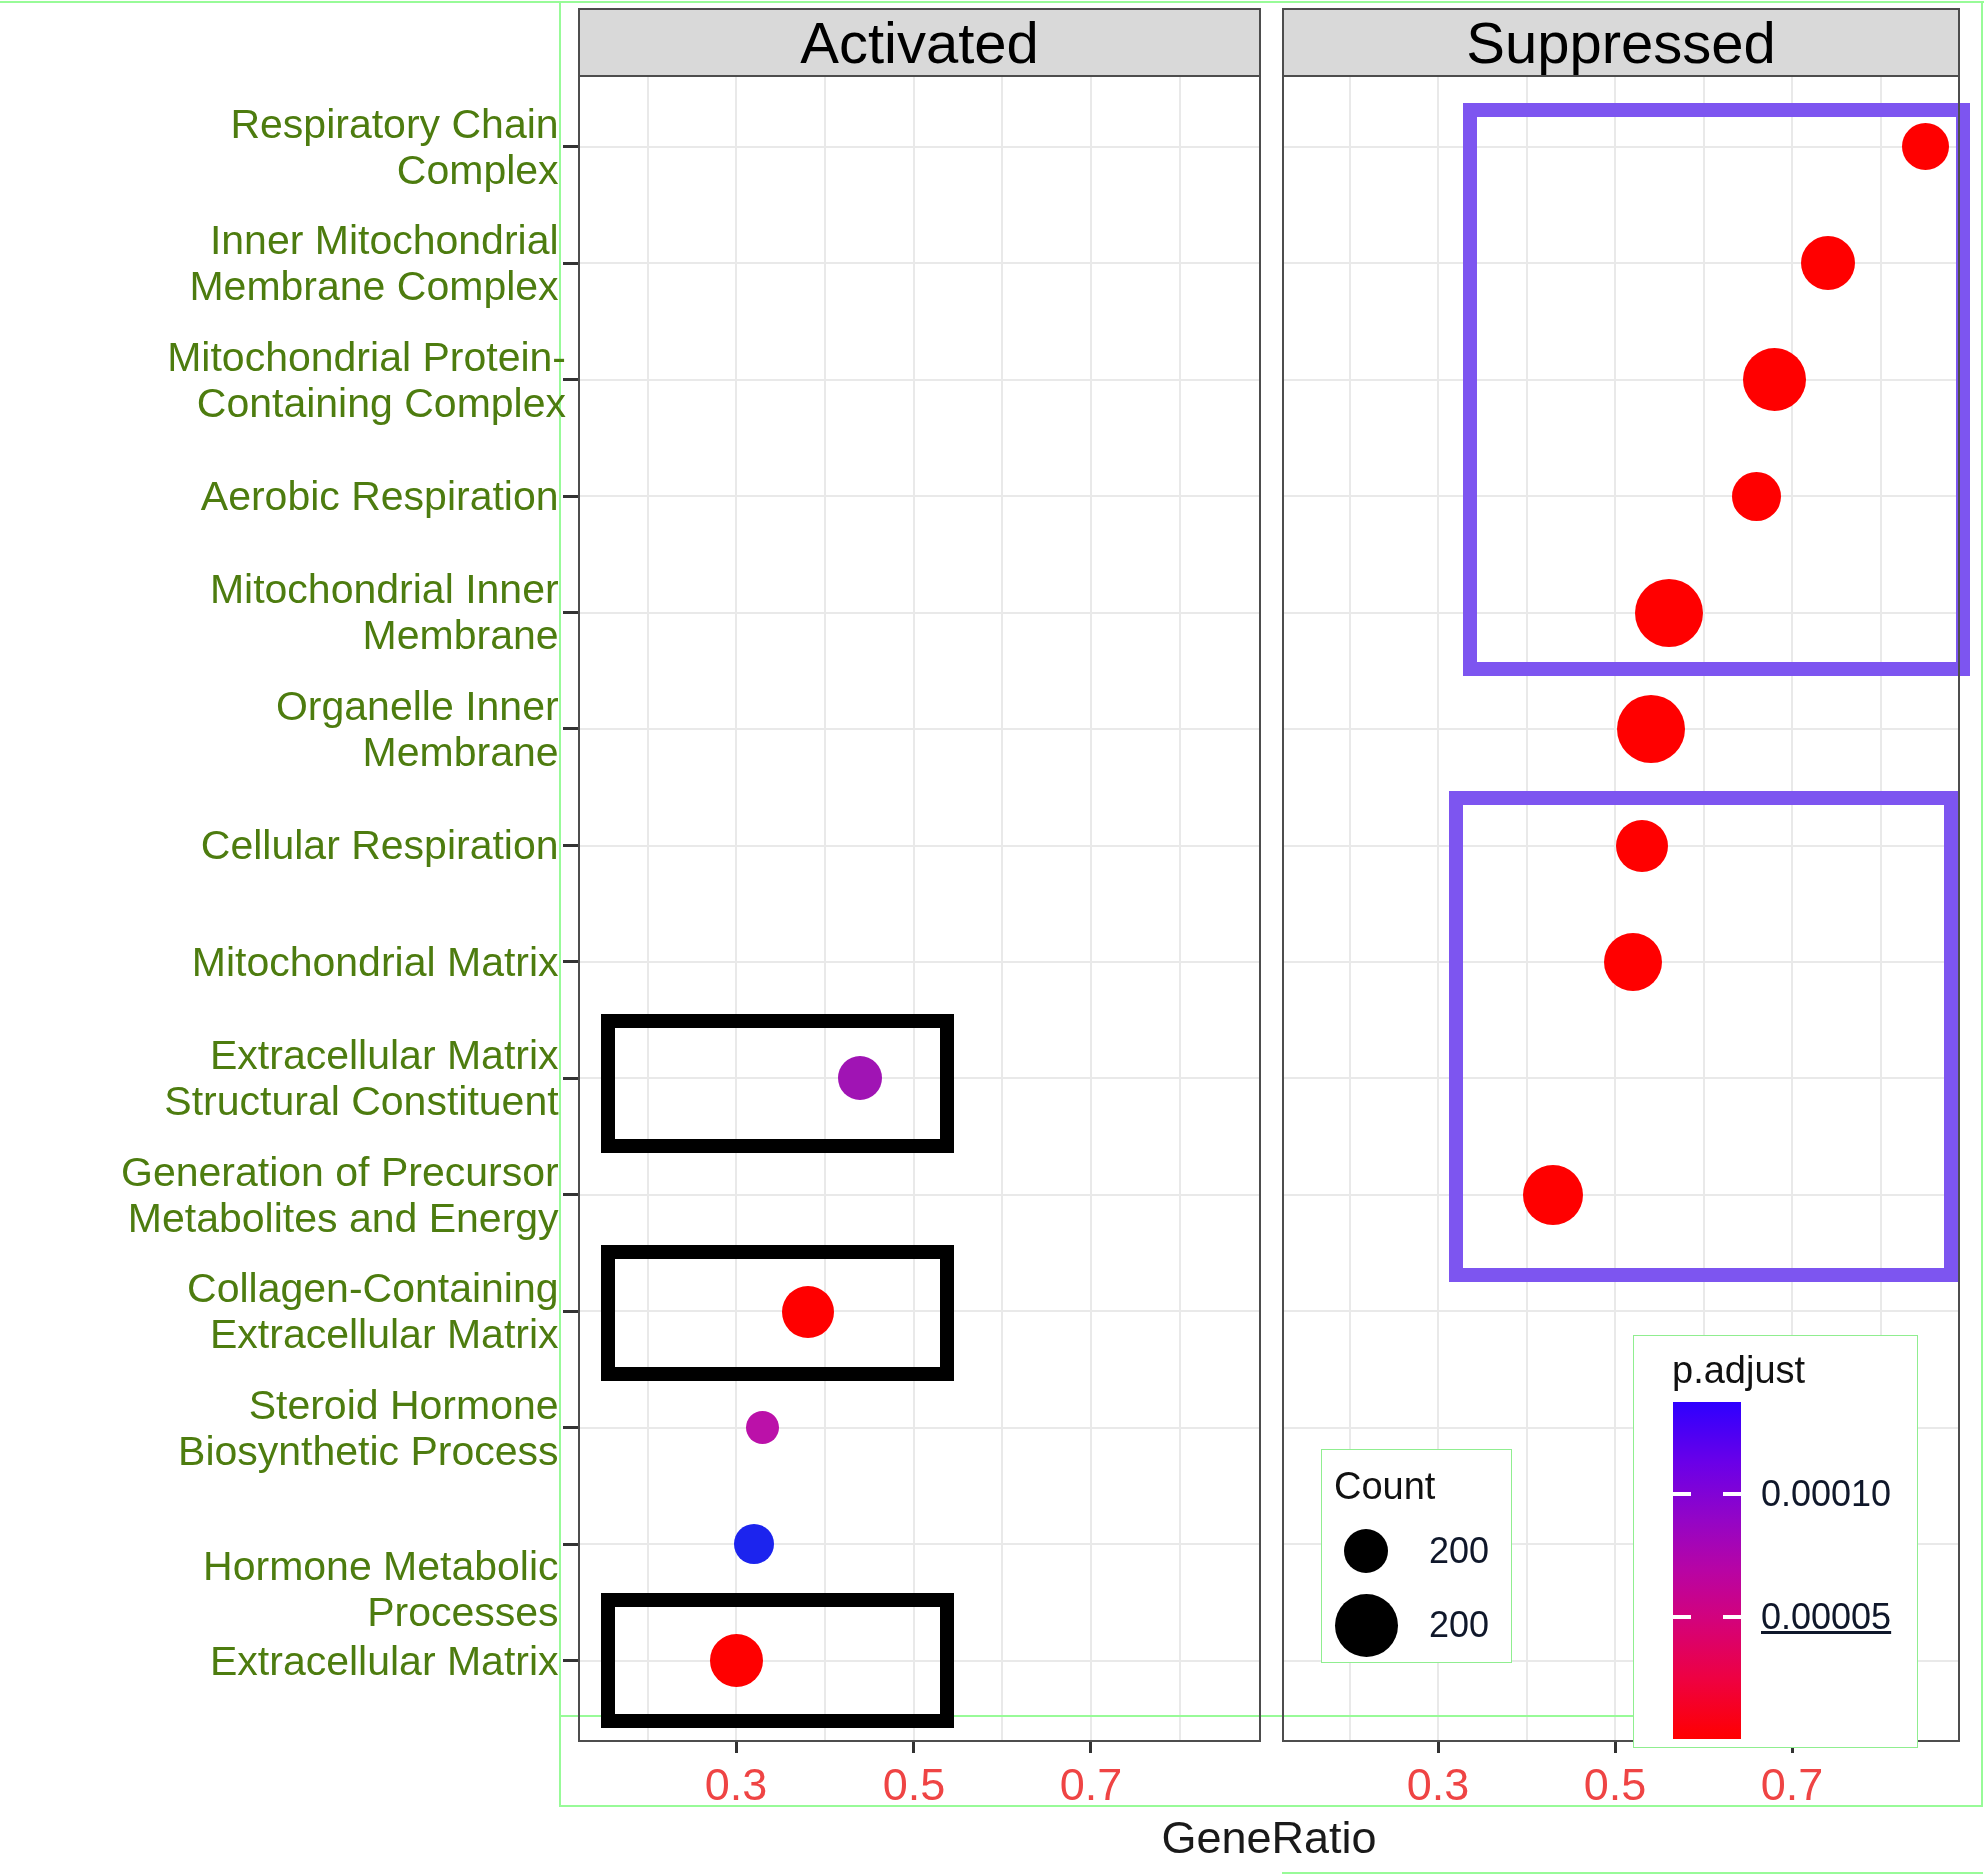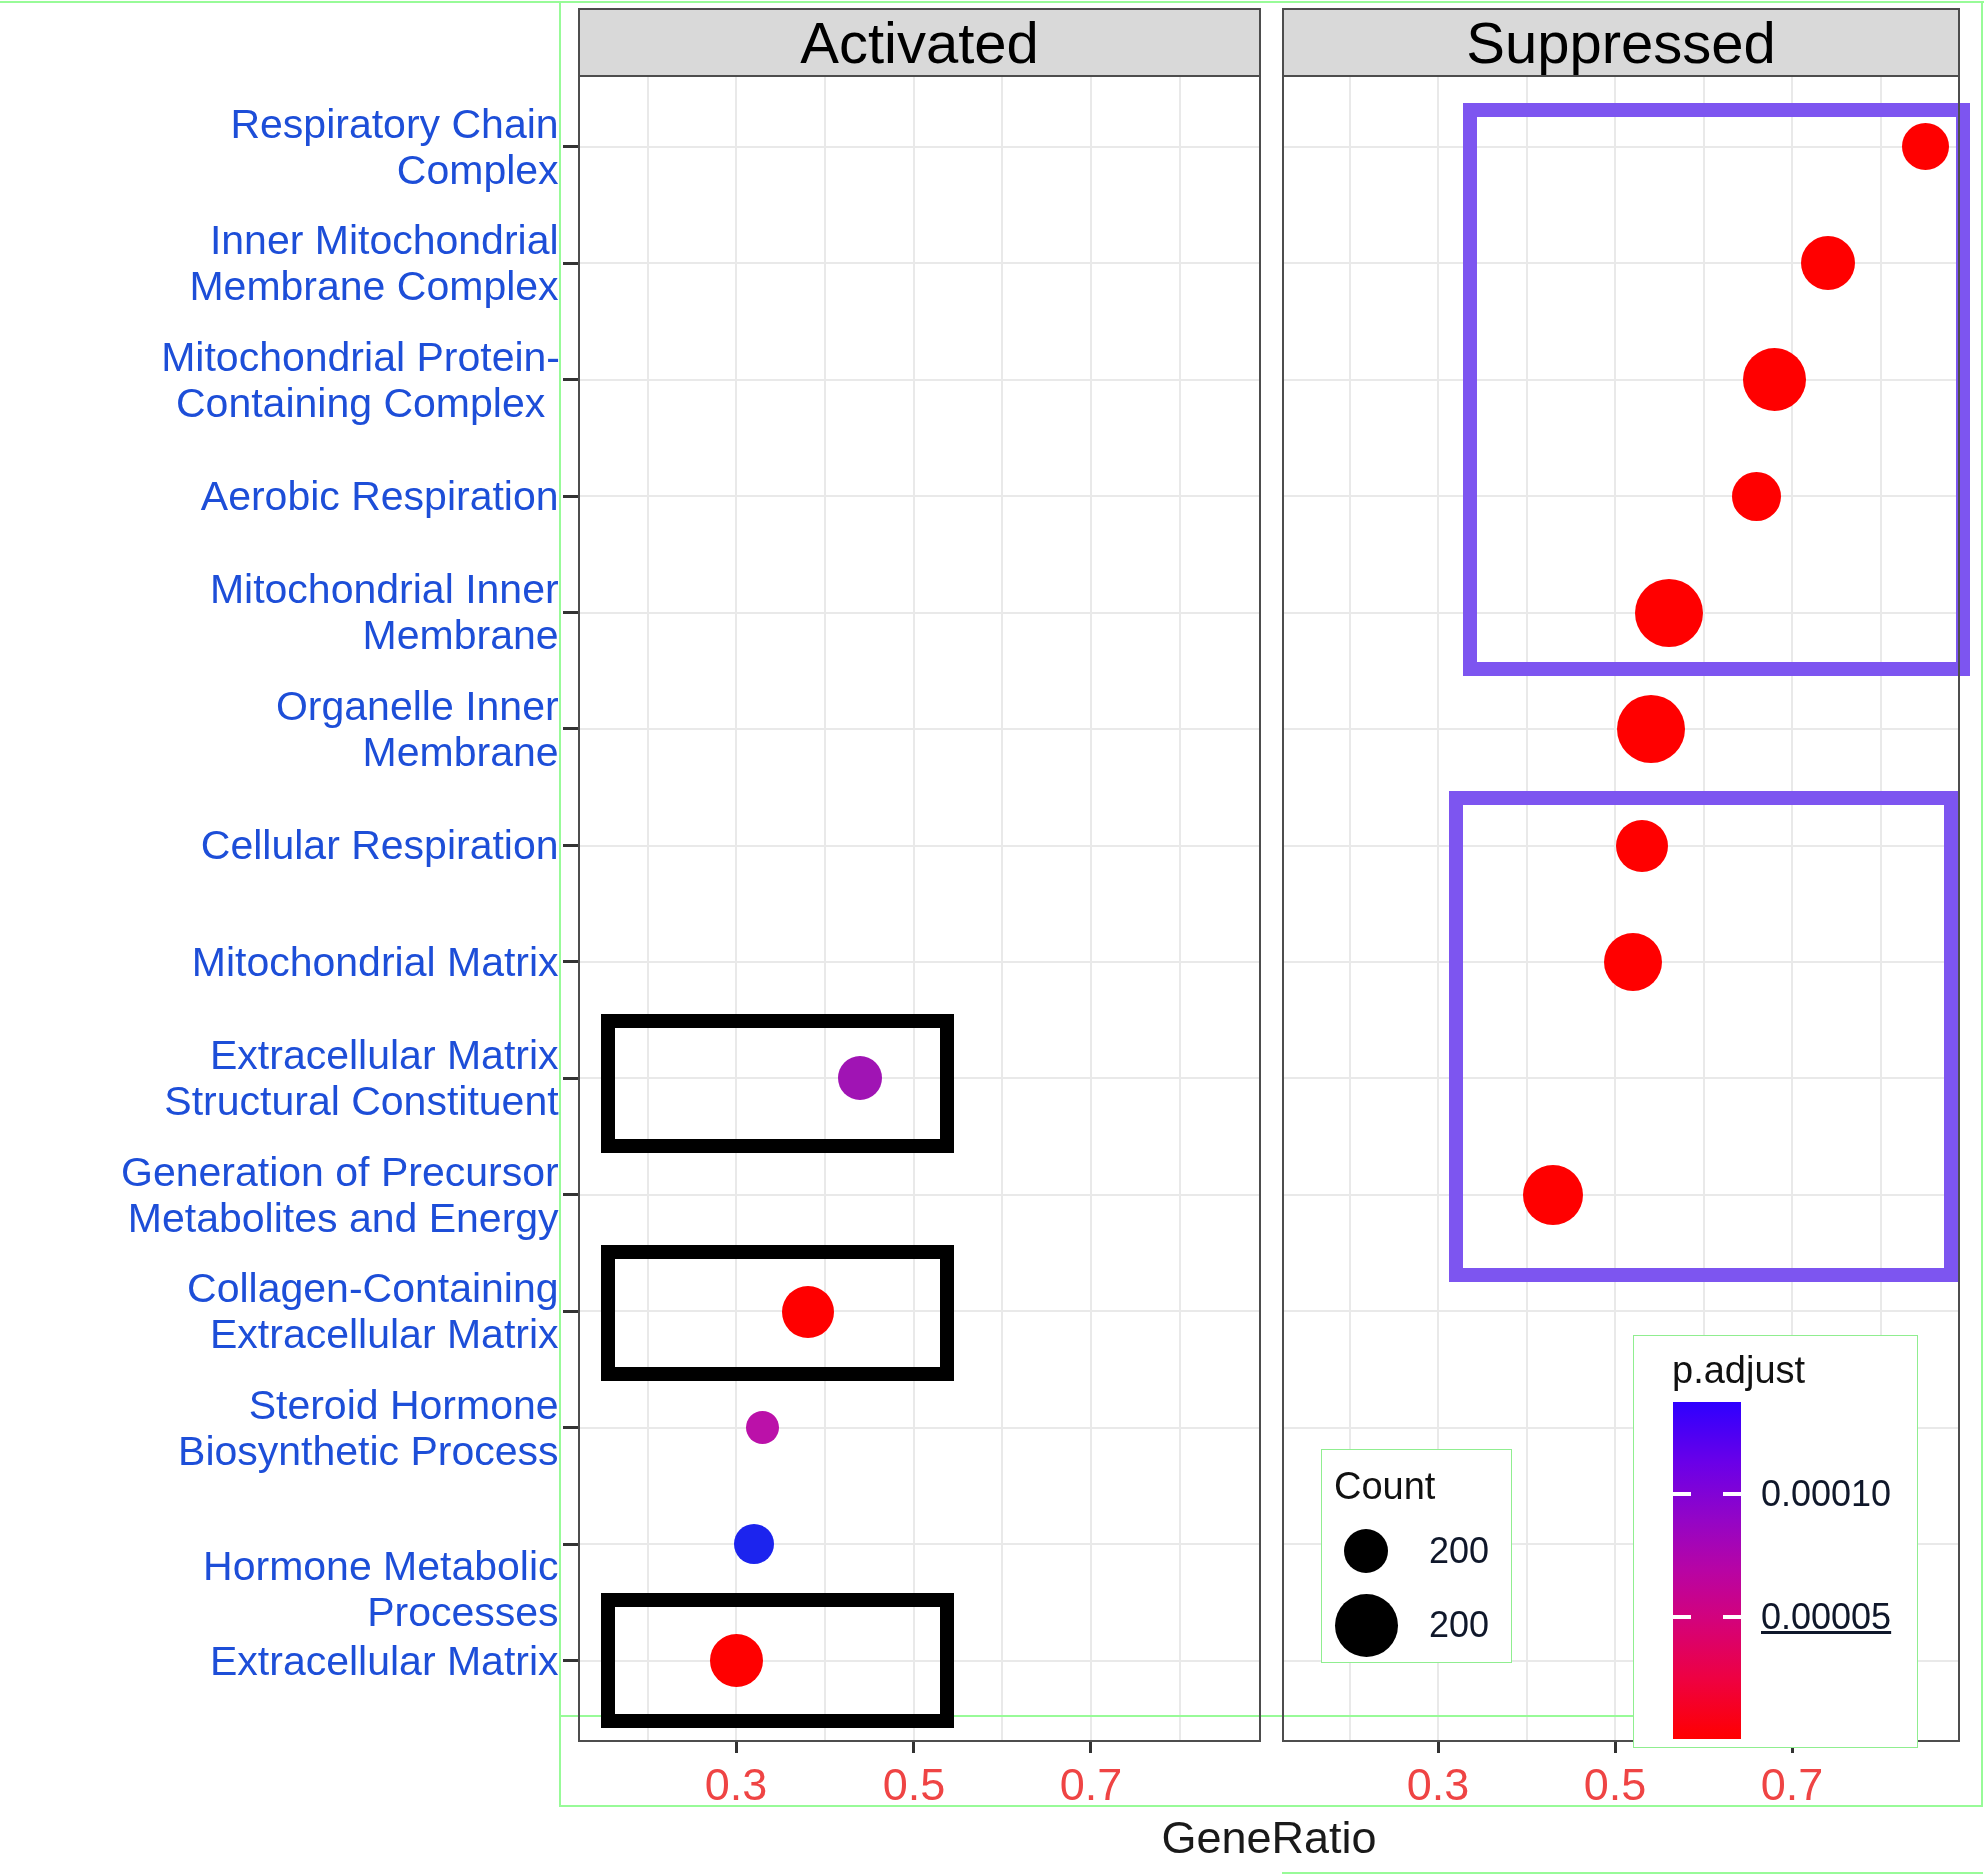--- a/index.html
+++ b/index.html
@@ -4,21 +4,21 @@
 <style>
   html,body{margin:0;padding:0;background:#ffffff;}
   body{font-family:"Liberation Sans", sans-serif;}
   #figure{position:relative;width:1985px;height:1876px;background:#ffffff;overflow:hidden;}
   .panel-border{position:absolute;border:2.6px solid #4d4d4d;box-sizing:border-box;background:transparent;}
   .strip{position:absolute;background:#d9d9d9;border:2.6px solid #4d4d4d;box-sizing:border-box;display:flex;align-items:center;justify-content:center;font-size:58px;color:#000;}
   .gridv{position:absolute;width:2px;background:#e9e9e9;}
   .gridh{position:absolute;height:2px;background:#e9e9e9;}
   .dot{position:absolute;border-radius:50%;}
   .hbox{position:absolute;box-sizing:border-box;background:transparent;}
-  .ylab{position:absolute;display:flex;align-items:center;justify-content:flex-end;text-align:right;font-size:41px;line-height:46px;color:#1d4ed8;}
+  .ylab{position:absolute;display:flex;align-items:center;justify-content:flex-end;text-align:right;font-size:41px;line-height:46px;color:#4d7c0f;}
   .ytick{position:absolute;height:3.3px;background:#333;}
   .xtick{position:absolute;width:3.3px;background:#333;}
   .xticklab{position:absolute;width:132px;text-align:center;font-size:45px;color:#ef4444;}
   .axis-title{position:absolute;text-align:center;font-size:45px;color:#1a1a1a;}
   .green{position:absolute;background:#98fb98;}
   .green-rect{position:absolute;border:2px solid #98fb98;box-sizing:border-box;}
   .legend-box{position:absolute;background:#ffffff;border:1.3px solid #90ee90;box-sizing:border-box;}
   .legend-title{position:absolute;font-size:38px;color:#111;}
   .legend-val{position:absolute;font-size:36px;color:#0f172a;transform:translateY(-50%);}
   .lcircle{position:absolute;background:#000;border-radius:50%;}
@@ -108,21 +108,21 @@
       <div class="dot" title="Collagen-Containing Extracellular Matrix" style="left: 782px; top: 1286px; width: 52px; height: 52px; background: rgb(255, 0, 0);"></div>
       <div class="dot" title="Steroid Hormone Biosynthetic Process" style="left: 746px; top: 1411px; width: 33px; height: 33px; background: rgb(187, 17, 169);"></div>
       <div class="dot" title="Hormone Metabolic Processes" style="left: 734px; top: 1524px; width: 40px; height: 40px; background: rgb(28, 36, 238);"></div>
       <div class="dot" title="Extracellular Matrix" style="left: 710px; top: 1634px; width: 53px; height: 53px; background: rgb(255, 0, 0);"></div>
     </div>
   <div id="yaxis-layer">
       <div class="ylab" style="left: 6.6px; top: 89px; width: 552px; height: 116px;">Respiratory Chain<br>Complex</div>
       <div class="ytick" style="left: 563px; top: 145px; width: 14.6px;"></div>
       <div class="ylab" style="left: 6.6px; top: 205px; width: 552px; height: 116px;">Inner Mitochondrial<br>Membrane Complex</div>
       <div class="ytick" style="left: 563px; top: 262px; width: 14.6px;"></div>
-      <div class="ylab" style="left: 8px; top: 322px; width: 552px; height: 116px; text-align: center;">Mitochondrial Protein-<br>Containing Complex</div>
+      <div class="ylab" style="left: 14px; top: 322px; width: 552px; height: 116px;">Mitochondrial Protein-<br>Containing Complex</div>
       <div class="ytick" style="left: 563px; top: 378px; width: 14.6px;"></div>
       <div class="ylab" style="left: 6.6px; top: 438px; width: 552px; height: 116px;">Aerobic Respiration</div>
       <div class="ytick" style="left: 563px; top: 495px; width: 14.6px;"></div>
       <div class="ylab" style="left: 6.6px; top: 554px; width: 552px; height: 116px;">Mitochondrial Inner<br>Membrane</div>
       <div class="ytick" style="left: 563px; top: 611px; width: 14.6px;"></div>
       <div class="ylab" style="left: 6.6px; top: 671px; width: 552px; height: 116px;">Organelle Inner<br>Membrane</div>
       <div class="ytick" style="left: 563px; top: 727px; width: 14.6px;"></div>
       <div class="ylab" style="left: 6.6px; top: 787px; width: 552px; height: 116px;">Cellular Respiration</div>
       <div class="ytick" style="left: 563px; top: 844px; width: 14.6px;"></div>
       <div class="ylab" style="left: 6.6px; top: 904px; width: 552px; height: 116px;">Mitochondrial Matrix</div>

